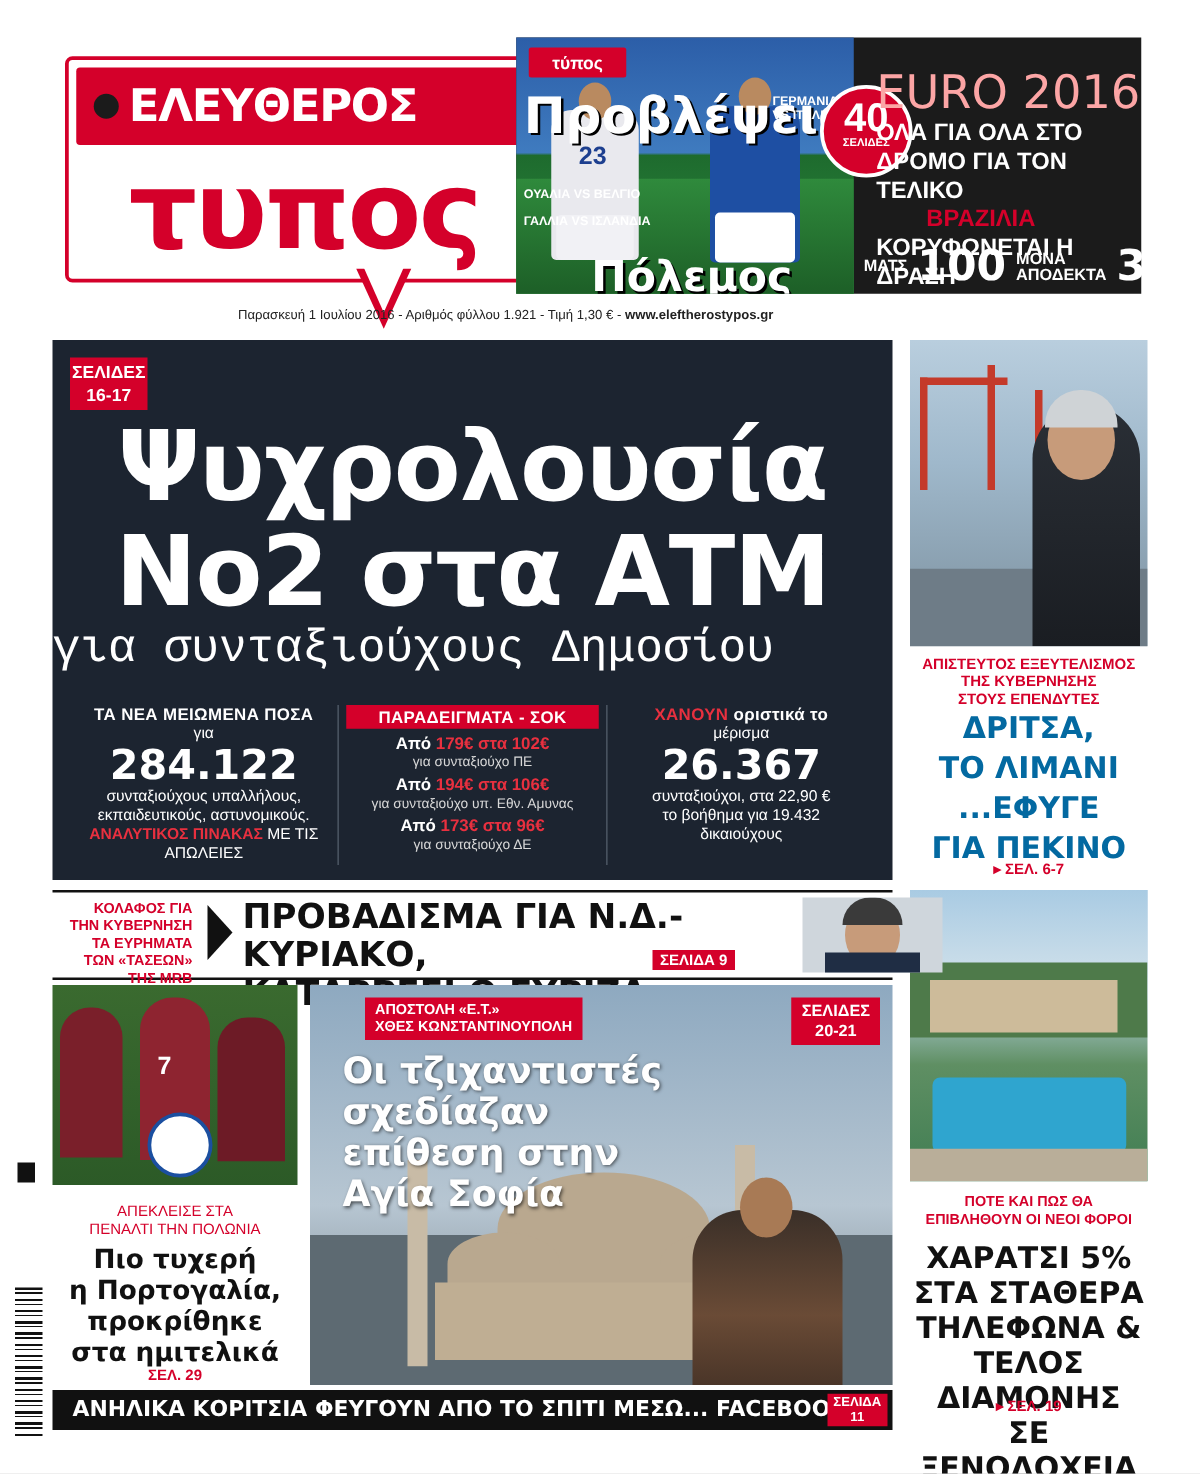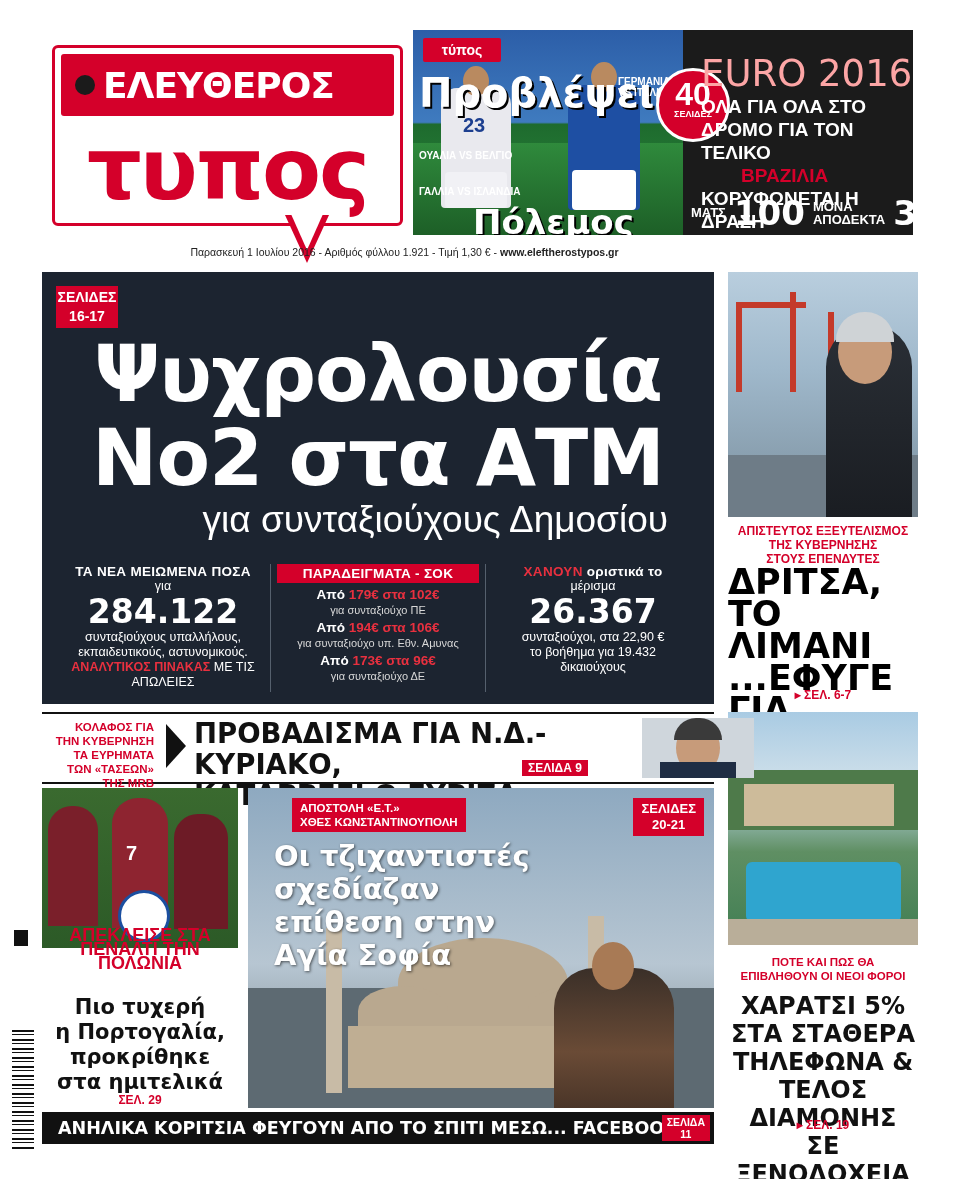--- a/index.html
+++ b/index.html
@@ -2,21 +2,21 @@
 <html><head>
 <meta charset="utf-8">
 <style>
   html,body{margin:0;padding:0;background:#d8d8d8;}
   body{font-family:"Liberation Sans", sans-serif;}
   #page{
     position:relative;width:960px;height:1179px;background:#ffffff;overflow:hidden;
   }
   
   .masthead{position:absolute;left:0;top:0;width:960px;height:250px;background:#fff;}
-  .logo-box{position:absolute;left:52px;top:45px;width:345px;height:175px;border:3px solid #d4002a;border-radius:6px;background:#fff;}
+  .logo-box{position:absolute;left:52px;top:45px;width:345px;height:175px;border:3px solid #d4002a;border-radius:6px;background:#fff;padding-left:32px;}
   .logo-top{position:absolute;left:6px;top:6px;right:6px;height:62px;background:#d4002a;border-radius:3px;display:flex;align-items:center;}
   .logo-dot{width:20px;height:20px;border-radius:50%;background:#1b1b1b;margin-left:14px;margin-right:8px;}
   .logo-top-text{color:#fff;font-weight:bold;font-size:36px;letter-spacing:-1px;font-family:"DejaVu Sans",sans-serif;}
   .logo-bottom{position:absolute;left:6px;top:72px;right:6px;bottom:6px;display:flex;align-items:center;justify-content:center;}
   .logo-bottom-text{color:#d4002a;font-weight:bold;font-size:86px;line-height:86px;font-family:"DejaVu Sans",sans-serif;letter-spacing:-2px;}
   .logo-tail{position:absolute;left:285px;top:215px;width:0;height:0;border-left:22px solid transparent;border-right:22px solid transparent;border-top:48px solid #d4002a;}
   .logo-tail-inner{position:absolute;left:291px;top:214px;width:0;height:0;border-left:16px solid transparent;border-right:16px solid transparent;border-top:36px solid #fff;}
 
   
   .promo{position:absolute;left:413px;top:30px;width:500px;height:205px;background:#1b1b1b;}
@@ -45,58 +45,58 @@
   .stat-num{font-size:34px;font-weight:bold;margin:0 8px;font-family:"DejaVu Sans",sans-serif;}
   .dateline{position:absolute;left:0;top:246px;width:809px;text-align:center;font-size:10.5px;color:#222;}
   .dateline b{font-weight:bold;}
 
   
   .lead{position:absolute;left:42px;top:272px;width:672px;height:432px;background:#1c2430;color:#fff;}
   .lead-pages{position:absolute;left:14px;top:14px;width:62px;height:40px;background:#d4002a;color:#fff;text-align:center;font-weight:bold;font-size:14px;line-height:19px;padding-top:2px;}
   .lead-kicker{position:absolute;left:88px;top:14px;width:570px;font-weight:bold;font-size:18.5px;line-height:23px;}
   .lead-kicker .red{color:#e8303f;}
   .lead-h1{position:absolute;left:0;top:60px;width:672px;text-align:center;font-weight:bold;font-size:78px;line-height:84px;font-family:"DejaVu Sans",sans-serif;letter-spacing:-1px;}
-  .lead-h2{position:absolute;left:0;top:228px;width:626px;text-align:right;font-size:37px;line-height:40px;font-family:Liberation Sans, sans-serif;}
+  .lead-h2{position:absolute;left:0;top:228px;width:626px;text-align:left;font-size:37px;line-height:40px;font-family:Liberation Mono, monospace;}
   .lead-cols{position:absolute;left:14px;top:292px;width:644px;height:128px;display:flex;}
   .lc{flex:1;text-align:center;padding:0 6px;}
   .lc .head{color:#e8303f;font-weight:bold;font-size:13.5px;letter-spacing:.3px;}
   .lc .head.white{color:#fff;}
   .lc .big{font-size:33px;font-weight:bold;font-family:"DejaVu Sans",sans-serif;line-height:36px;}
   .lc .small{font-size:12.5px;line-height:15px;}
   .lc .red{color:#e8303f;font-weight:bold;}
   .lc-mid .head{background:#d4002a;color:#fff;display:block;padding:2px 0;margin-bottom:4px;}
   .lc-mid .row{font-size:13.5px;font-weight:bold;line-height:16px;}
   .lc-mid .row .amt{color:#e8303f;}
   .lc-mid .sub{font-size:11px;color:#d8d8d8;line-height:14px;margin-bottom:3px;}
   .divider-v{width:1px;background:#55606d;}
 
   
   .r-photo1{position:absolute;left:728px;top:272px;width:190px;height:245px;overflow:hidden;background:linear-gradient(180deg,#b9cede 0%,#9fb8cb 40%,#7b8f9d 100%);}
   .crane{position:absolute;background:#c43a2a;}
   .r-kicker{position:absolute;left:728px;top:524px;width:190px;text-align:center;color:#d4002a;font-weight:bold;font-size:12px;line-height:14px;}
-  .r-head{position:absolute;left:728px;top:566px;width:190px;text-align:left;font-weight:bold;font-size:35px;line-height:32px;font-family:"DejaVu Sans",sans-serif;color:#000000;}
+  .r-head{position:absolute;left:728px;top:566px;width:190px;text-align:center;font-weight:bold;font-size:24px;line-height:32px;font-family:"DejaVu Sans",sans-serif;color:#0369a1;}
   .r-page{position:absolute;left:728px;top:688px;width:190px;text-align:center;color:#d4002a;font-weight:bold;font-size:12px;}
 
   .r-photo2{position:absolute;left:728px;top:712px;width:190px;height:233px;overflow:hidden;background:linear-gradient(180deg,#8fb8d8 0%,#b9d4e4 35%,#5f8f63 60%,#3f7d52 100%);}
   .pool{position:absolute;left:18px;top:150px;width:155px;height:60px;background:#2fa5cf;border-radius:6px;}
   .r2-kicker{position:absolute;left:728px;top:955px;width:190px;text-align:center;color:#d4002a;font-weight:bold;font-size:11.5px;line-height:14px;}
   .r2-head{position:absolute;left:728px;top:992px;width:190px;text-align:center;font-weight:bold;font-size:24px;line-height:28px;font-family:"DejaVu Sans",sans-serif;color:#111;}
   .r2-page{position:absolute;left:728px;top:1118px;width:190px;text-align:center;color:#d4002a;font-weight:bold;font-size:12px;}
 
   
   .mid{position:absolute;left:42px;top:712px;width:672px;height:68px;border-top:2px solid #111;border-bottom:2px solid #111;}
   .mid-left{position:absolute;left:4px;top:6px;width:108px;text-align:right;color:#d4002a;font-weight:bold;font-size:11.5px;line-height:14px;}
   .mid-arrow{position:absolute;left:124px;top:10px;width:0;height:0;border-top:22px solid transparent;border-bottom:22px solid transparent;border-left:20px solid #111;}
   .mid-head{position:absolute;left:152px;top:4px;width:440px;font-weight:bold;font-size:27.5px;line-height:31px;font-family:"DejaVu Sans",sans-serif;color:#111;}
   .mid-page{position:absolute;left:480px;top:46px;background:#d4002a;color:#fff;font-weight:bold;font-size:12px;padding:1px 6px;}
   .mid-face{position:absolute;left:600px;top:4px;width:112px;height:60px;overflow:hidden;background:#cfd6dc;}
 
   
   .sp-photo{position:absolute;left:42px;top:788px;width:196px;height:160px;overflow:hidden;background:linear-gradient(180deg,#3a6a2f 0%,#2c5a27 100%);}
-  .sp-kicker{position:absolute;left:42px;top:928px;width:196px;text-align:center;color:#d4002a;font-weight:bold;font-size:18px;line-height:14px;}
+  .sp-kicker{position:absolute;left:42px;top:962px;width:196px;text-align:center;color:#d4002a;font-weight:normal;font-size:12px;line-height:14px;}
   .sp-head{position:absolute;left:42px;top:995px;width:196px;text-align:center;font-weight:bold;font-size:21px;line-height:25px;font-family:"DejaVu Sans",sans-serif;color:#111;}
   .sp-page{position:absolute;left:42px;top:1093px;width:196px;text-align:center;color:#d4002a;font-weight:bold;font-size:12px;}
 
   
   .cs{position:absolute;left:248px;top:788px;width:466px;height:320px;overflow:hidden;background:linear-gradient(180deg,#8ea9c0 0%,#b7c6d2 55%,#6d7a83 100%);}
   .cs-kicker{position:absolute;left:44px;top:10px;background:#d4002a;color:#fff;font-weight:bold;font-size:11.5px;line-height:14px;padding:3px 8px;}
   .cs-pages{position:absolute;right:10px;top:10px;background:#d4002a;color:#fff;font-weight:bold;font-size:13px;line-height:16px;text-align:center;padding:3px 8px;}
   .cs-head{position:absolute;left:26px;top:52px;color:#fff;font-weight:bold;font-size:29px;line-height:33px;font-family:"DejaVu Sans",sans-serif;text-shadow:1px 1px 3px rgba(0,0,0,.6);}
   .dome{position:absolute;background:#b9a88f;border-radius:50% 50% 0 0;}
   .minaret{position:absolute;background:#c8bba6;}
@@ -138,21 +138,21 @@
         </div>
         <div class="promo-head" style="left:50px;top:36px;"></div>
         <div class="promo-p2">
           <div class="shorts"></div>
         </div>
         <div class="promo-head" style="left:178px;top:32px;"></div>
         <div class="promo-logo">τύπος</div>
         <div class="promo-title">Προβλέψεις</div>
         <div class="promo-vs" style="left:6px;top:120px;">ΟΥΑΛΙΑ VS ΒΕΛΓΙΟ</div>
         <div class="promo-vs" style="left:205px;top:46px;">ΓΕΡΜΑΝΙΑ VS ΙΤΑΛΙΑ</div>
-        <div class="promo-vs" style="left:6px;top:156px;">ΓΑΛΛΙΑ VS ΙΣΛΑΝΔΙΑ</div>
+        <div class="promo-vs" style="left:6px;top:142px;">ΓΑΛΛΙΑ VS ΙΣΛΑΝΔΙΑ</div>
         <div class="promo-sub" style="left:60px;top:200px;">Πόλεμος</div>
       </div>
       <div class="badge40">
         <div class="n">40</div>
         <div class="t">ΣΕΛΙΔΕΣ</div>
       </div>
       <div class="promo-right">
         <div class="euro-title">EURO 2016</div>
         <div class="euro-l1">ΟΛΑ ΓΙΑ ΟΛΑ ΣΤΟ</div>
         <div class="euro-l2">ΔΡΟΜΟ ΓΙΑ ΤΟΝ ΤΕΛΙΚΟ</div>

